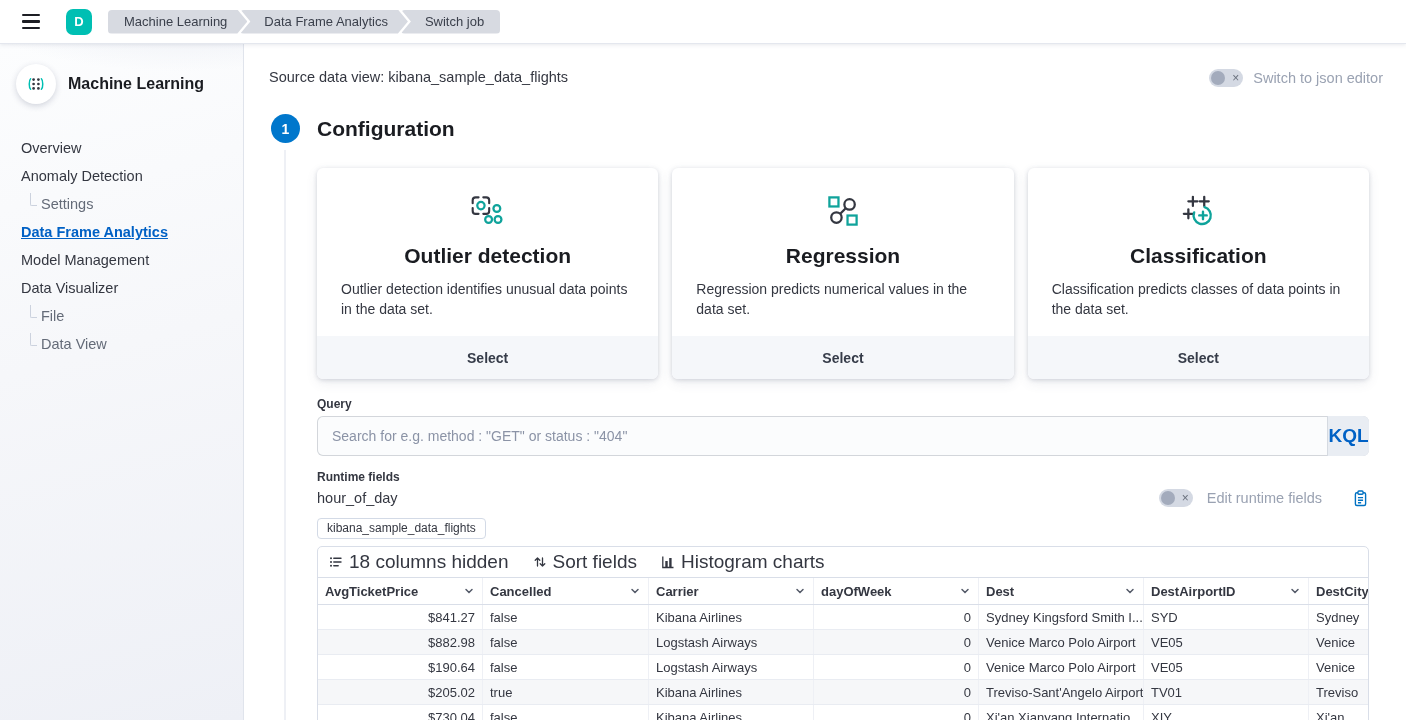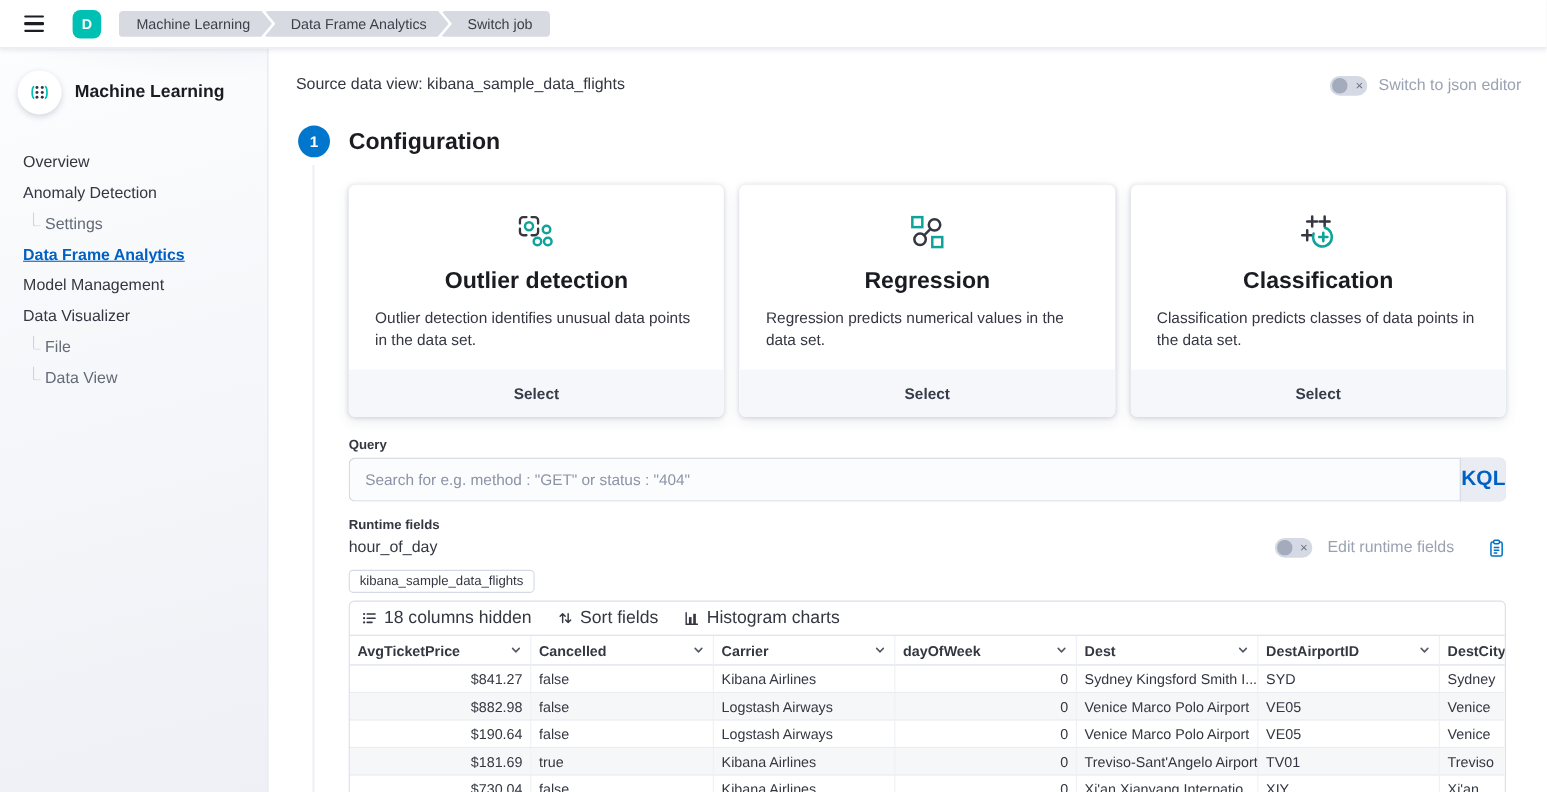--- a/index.html
+++ b/index.html
@@ -96,21 +96,21 @@
   .runtime-row{ margin-top:4px; height:20px; display:flex; align-items:center; justify-content:space-between;}
   .runtime-value{ font-size:14.5px; color:#343741;}
   .runtime-controls{ display:flex; align-items:center; gap:14px;}
   .copy-wrap{ margin-left:16px; display:flex; align-items:center; cursor:pointer;}
   .badge-row{ margin-top:10px; height:20px;}
   .index-badge{ display:inline-block; border:1px solid #d3dae6; border-radius:4px; background:#fff;
     padding:2px 9px 3px; font-size:12px; color:#343741;}
   
   .datagrid{ margin-top:8px; border:1px solid #d9dee8; border-radius:5px; overflow:hidden; background:#fff;}
   .dg-toolbar{ height:30px; display:flex; align-items:center; gap:24px; padding:0 11px;}
-  .dg-tool{ display:flex; align-items:center; gap:6px; font-size:16px; color:#343741; cursor:pointer; white-space:nowrap;}
+  .dg-tool{ display:flex; align-items:center; gap:6px; font-size:19px; color:#343741; cursor:pointer; white-space:nowrap;}
   .dg-row{ display:grid; grid-template-columns:165px 166px 165px 165px 165px 165px 1fr;}
   .dg-row.dg-head{ border-top:1px solid #d9dee8; border-bottom:1px solid #d9dee8;}
   .dg-cell{ height:24px; padding:0 7px; font-size:13px; display:flex; align-items:center;
     white-space:nowrap; overflow:hidden; border-right:1px solid #eef0f5;}
   .dg-cell:last-child{ border-right:none;}
   .dg-head .dg-cell{ height:26px; font-weight:700; justify-content:space-between; cursor:pointer;}
   .dg-cell.num{ justify-content:flex-end;}
   .dg-body .dg-row{ border-bottom:1px solid #e9ecf2;}
   .dg-body .dg-row:last-child{ border-bottom:none;}
   .dg-body .dg-row.stripe{ background:#f6f7f9;}
@@ -373,21 +373,21 @@
         <div class="dg-row">
           <div class="dg-cell num">$190.64</div>
           <div class="dg-cell">false</div>
           <div class="dg-cell">Logstash Airways</div>
           <div class="dg-cell num">0</div>
           <div class="dg-cell">Venice Marco Polo Airport</div>
           <div class="dg-cell">VE05</div>
           <div class="dg-cell">Venice</div>
         </div>
         <div class="dg-row stripe">
-          <div class="dg-cell num">$181.69</div>
+          <div class="dg-cell num">$205.02</div>
           <div class="dg-cell">true</div>
           <div class="dg-cell">Kibana Airlines</div>
           <div class="dg-cell num">0</div>
           <div class="dg-cell">Treviso-Sant'Angelo Airport</div>
           <div class="dg-cell">TV01</div>
           <div class="dg-cell">Treviso</div>
         </div>
         <div class="dg-row">
           <div class="dg-cell num">$730.04</div>
           <div class="dg-cell">false</div>

